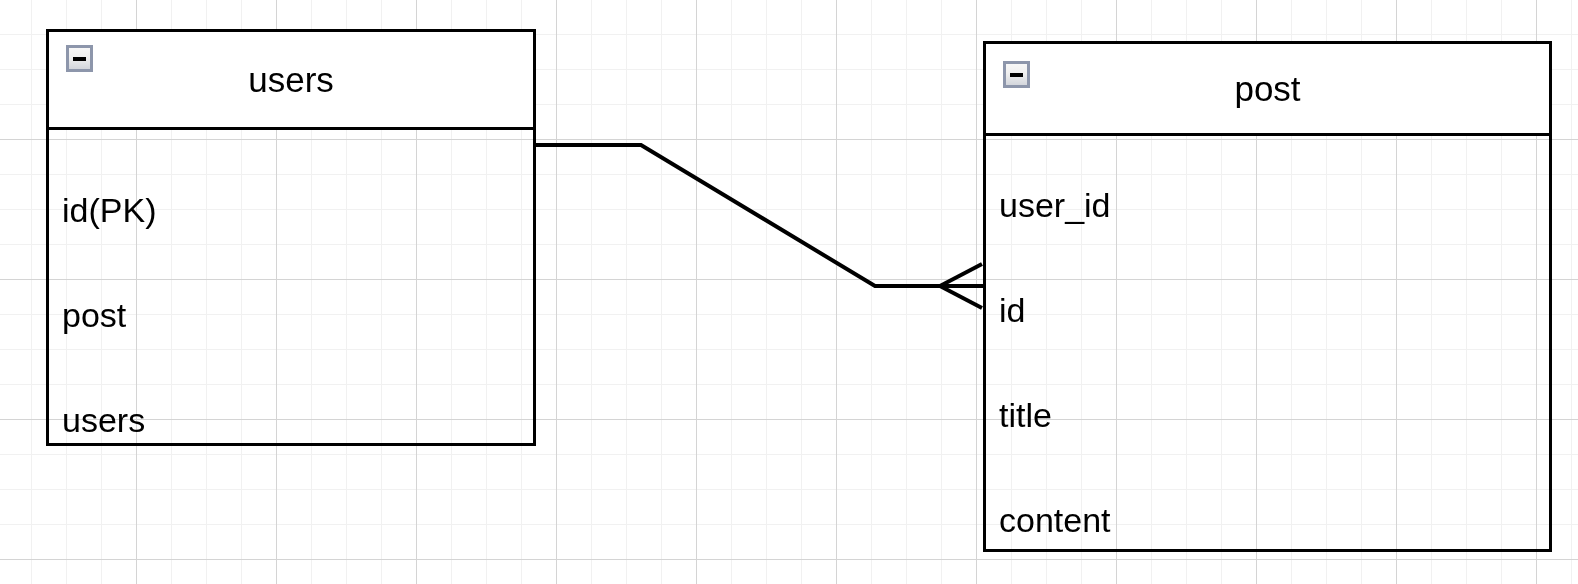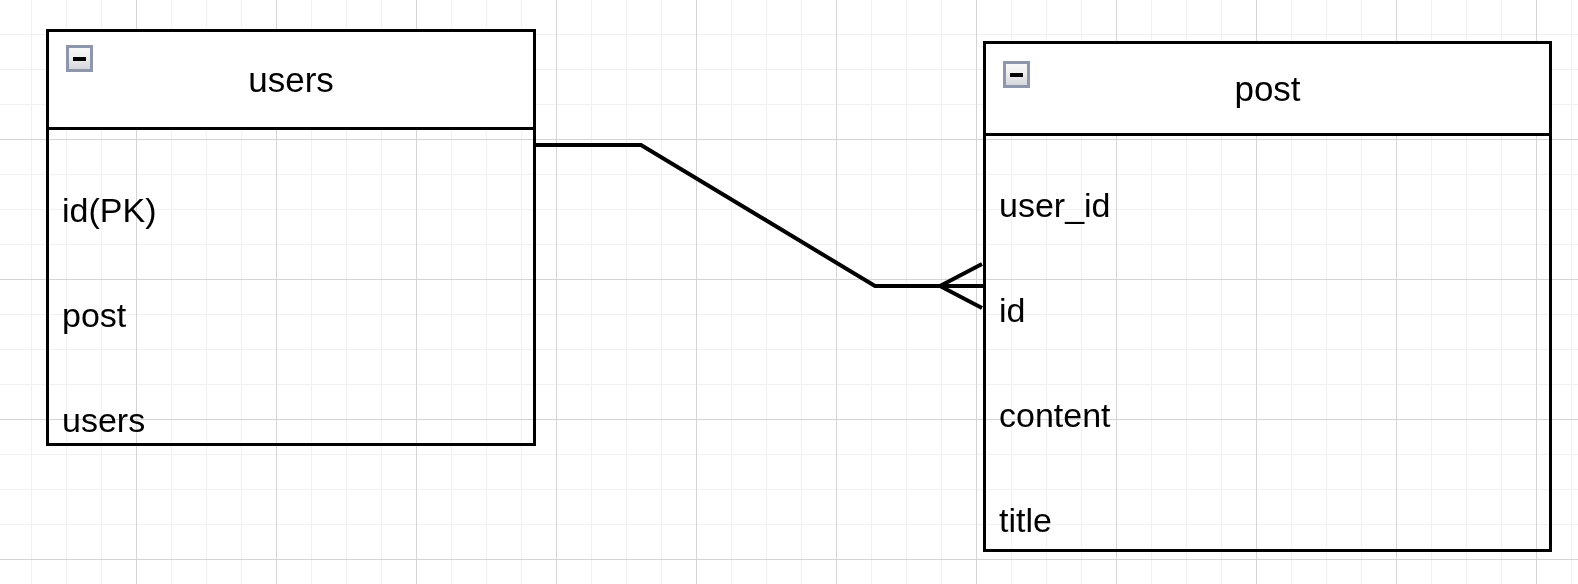--- a/index.html
+++ b/index.html
@@ -152,21 +152,21 @@
       <span class="entity-title">post</span>
     </div>
     <div class="entity-body">
       <div class="attr-row">
         <span>user_id</span>
       </div>
       <div class="attr-row">
         <span>id</span>
       </div>
       <div class="attr-row">
-        <span>content</span>
+        <span>title</span>
       </div>
       <div class="attr-row">
-        <span>title</span>
+        <span>content</span>
       </div>
     </div>
   </div>
 
 </div>
 
 </body></html>

